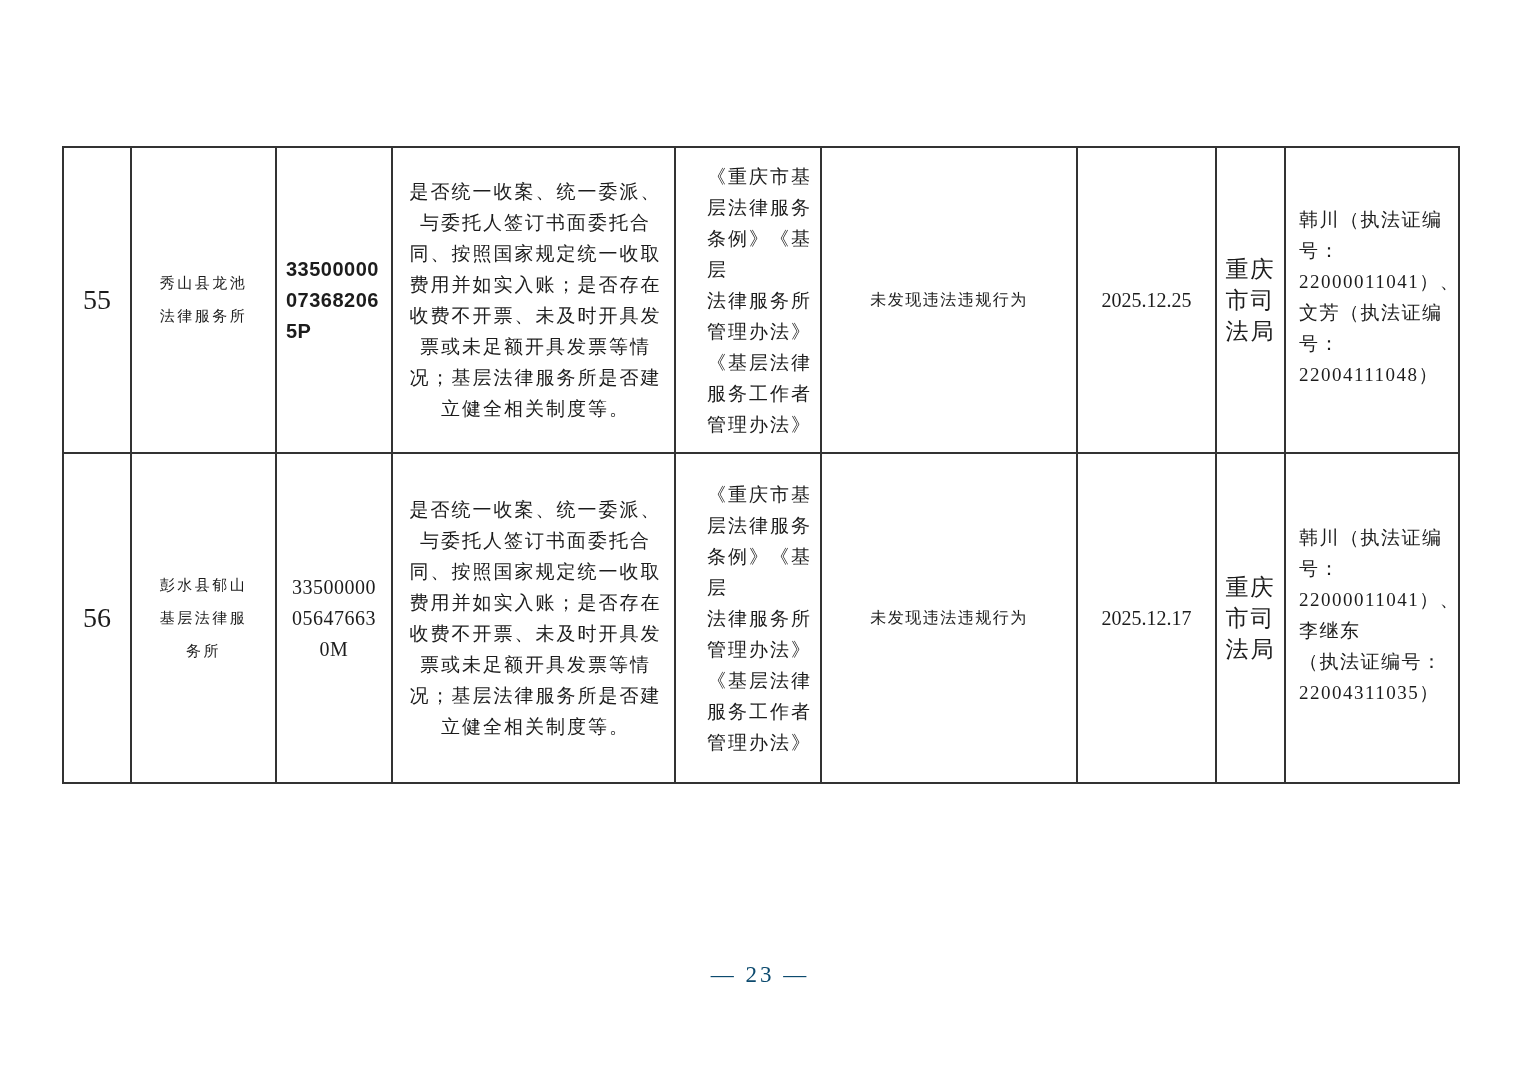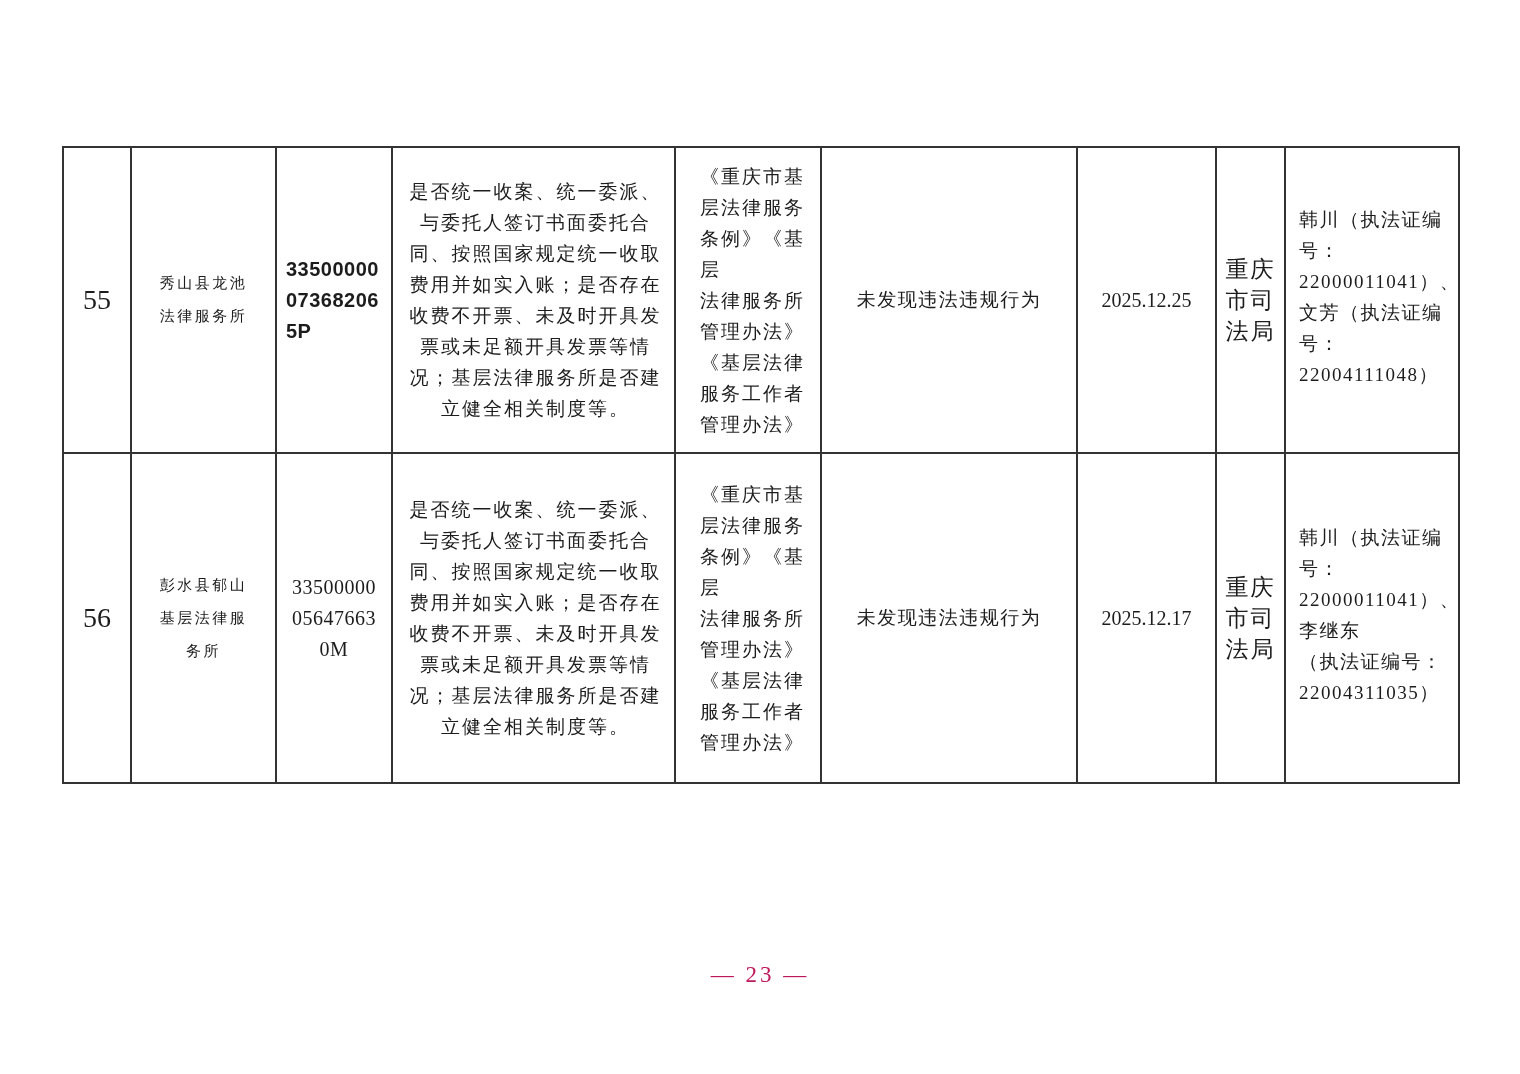--- a/index.html
+++ b/index.html
@@ -77,26 +77,26 @@
     line-height: 31px;
     letter-spacing: 2px;
     padding: 6px 10px 6px 14px;
     white-space: pre-line;
   }
   td.cell-basis {
     text-align: left;
     font-size: 19px;
     line-height: 31px;
     letter-spacing: 2px;
-    padding: 6px 4px 6px 24px;
+    padding: 6px 4px 6px 31px;
     white-space: pre-line;
   }
   td.cell-result {
     text-align: center;
-    font-size: 19px;
+    font-size: 16px;
     letter-spacing: 1.5px;
   }
   td.cell-time {
     text-align: center;
     font-size: 20px;
     font-family: "Liberation Serif", serif;
   }
   td.cell-agency {
     text-align: center;
     font-size: 23px;
@@ -113,21 +113,21 @@
     white-space: pre-line;
   }
   .page-footer {
     position: absolute;
     top: 962px; left: 0;
     width: 1520px;
     text-align: center;
     font-family: "Liberation Serif", serif;
     font-size: 23px;
     letter-spacing: 3px;
-    color: #be185d;
+    color: #0c4a6e;
   }
 </style>
 </head>
 <body>
 
 <div class="page">
 
   <table class="inspection-table">
     <colgroup>
       <col style="width:68px">

